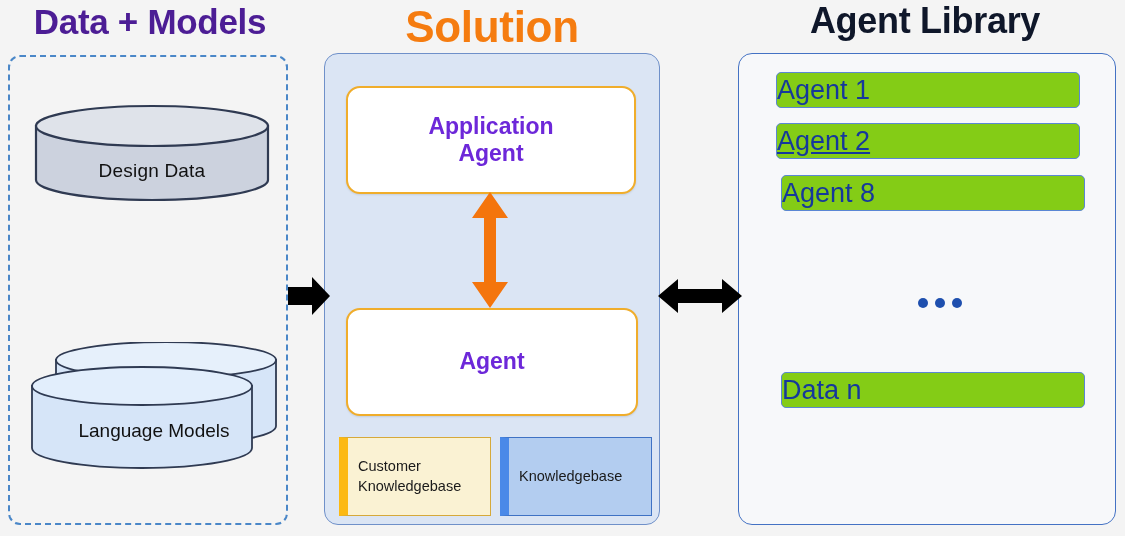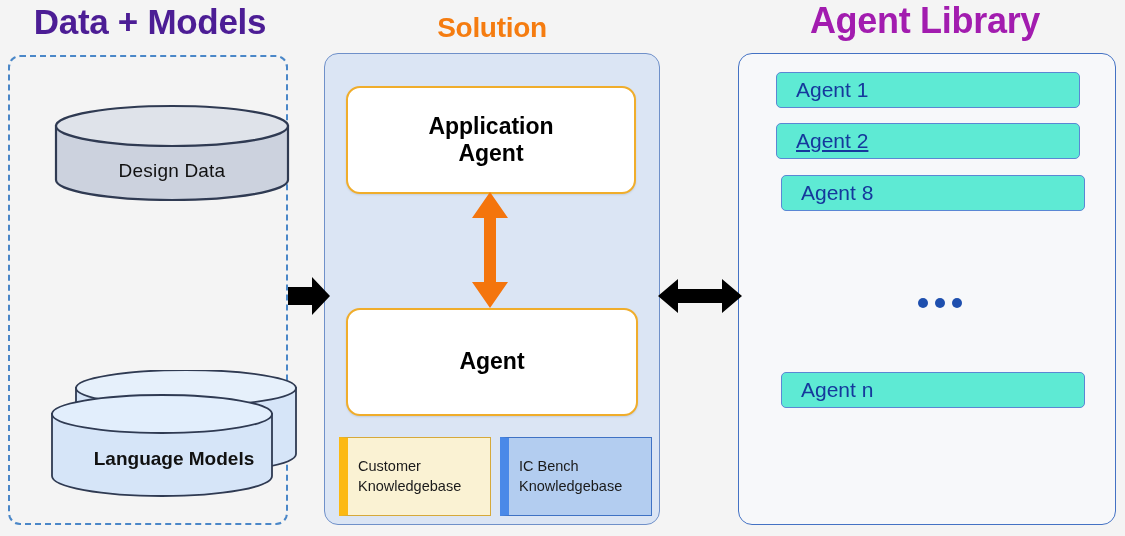--- a/index.html
+++ b/index.html
@@ -23,30 +23,30 @@
     white-space: nowrap;
     letter-spacing: -0.3px;
   }
   #title-data {
     left: 0px; top: 2px; width: 300px;
     text-align: center;
     font-size: 35px;
     color: #4c1d95;
   }
   #title-solution {
-    left: 324px; top: 12px; width: 336px;
-    text-align: center;
-    font-size: 28px;
+    left: 324px; top: 2px; width: 336px;
+    text-align: center;
+    font-size: 44px;
     color: #f57c10;
   }
   #title-library {
     left: 735px; top: 0px; width: 380px;
     text-align: center;
     font-size: 36px;
-    color: #a21caf;
+    color: #0f172a;
   }
 
   
   #panel-data {
     position: absolute;
     left: 8px; top: 55px;
     width: 280px; height: 470px;
     border: 2.5px dashed #4a87c8;
     border-radius: 12px;
     background: #f4f4f4;
@@ -67,49 +67,48 @@
     width: 378px; height: 472px;
     border: 1.8px solid #4472c4;
     border-radius: 14px;
     background: #f7f8fa;
     box-sizing: border-box;
   }
 
   
   .cyl {
     position: absolute;
-    margin-left: 20px;
   }
   .cyl-label {
     position: absolute;
     width: 100%;
     text-align: center;
     font-size: 19px;
     color: #111;
     pointer-events: none;
   }
 
   #cyl-design { left: 34px; top: 104px; width: 236px; height: 98px; }
   #cyl-design .cyl-label { top: 56px; letter-spacing: 0.2px; }
 
-  #cyl-lang   { left: 30px; top: 370px; width: 248px; height: 130px; font-weight: bold; }
+  #cyl-lang   { left: 30px; top: 342px; width: 248px; height: 130px; }
   #cyl-lang .cyl-label { top: 78px; }
 
   
   .agent-box {
     position: absolute;
     background: #ffffff;
     border: 2px solid #f0ad2b;
     border-radius: 14px;
     box-sizing: border-box;
     display: flex;
     align-items: center;
     justify-content: center;
     text-align: center;
-    color: #000000;
+    color: #6d28d9;
     font-weight: bold;
     font-size: 23px;
     line-height: 1.18;
     box-shadow: 0 1px 2px rgba(0,0,0,0.10);
   }
   #box-application { left: 346px; top: 86px;  width: 290px; height: 108px; }
   #box-management  { left: 346px; top: 308px; width: 292px; height: 108px; }
 
   .kb-box {
     position: absolute;
@@ -132,28 +131,27 @@
     left: 500px; top: 437px; width: 152px; height: 79px;
     background: #b3cdf0;
     border: 1px solid #3f72c4;
     border-left: 9px solid #4a89e8;
   }
 
   
   .agent-item {
     position: absolute;
     box-sizing: border-box;
-    background: #5eead4;
+    background: #84cc16;
     border: 1.4px solid #5b87d4;
     border-radius: 5px;
     color: #15389c;
-    font-size: 21px;
+    font-size: 27px;
     display: flex;
     align-items: center;
-    padding-left: 19px;
   }
   #agent-1 { left: 776px; top: 72px;  width: 304px; height: 36px; }
   #agent-2 { left: 776px; top: 123px; width: 304px; height: 36px; text-decoration: underline; }
   #agent-3 { left: 781px; top: 175px; width: 304px; height: 36px; }
   #agent-n { left: 781px; top: 372px; width: 304px; height: 36px; }
 
   #agent-ellipsis {
     position: absolute;
     left: 918px; top: 298px;
     display: flex;
@@ -217,21 +215,20 @@
     <span>Agent</span><br>
   </span>
 </div>
 
 <div class="kb-box" id="kb-customer">
   <span>Customer</span>
   <span>Knowledgebase</span>
 </div>
 
 <div class="kb-box" id="kb-icbench">
-  <span>IC Bench</span>
   <span>Knowledgebase</span>
 </div>
 
 <div id="panel-library"></div>
 
 <div class="agent-item" id="agent-1">
   <span>Agent 1</span>
 </div>
 <div class="agent-item" id="agent-2">
   <span>Agent 2</span>
@@ -240,21 +237,21 @@
   <span>Agent 8</span>
 </div>
 
 <div id="agent-ellipsis">
   <i></i>
   <i></i>
   <i></i>
 </div>
 
 <div class="agent-item" id="agent-n">
-  <span>Agent n</span>
+  <span>Data n</span>
 </div>
 
 <svg class="arrow-svg" id="arrow-data-to-solution" width="44" height="48" viewBox="0 0 44 48">
   <path d="M0,15 L24,15 L24,5 L42,24 L24,43 L24,33 L0,33 Z" fill="#000000"></path>
 </svg>
 
 <svg class="arrow-svg" id="arrow-solution-to-library" width="84" height="52" viewBox="0 0 84 52">
   <path d="M0,26 L20,9 L20,19 L64,19 L64,9 L84,26 L64,43 L64,33 L20,33 L20,43 Z" fill="#000000"></path>
 </svg>
 

